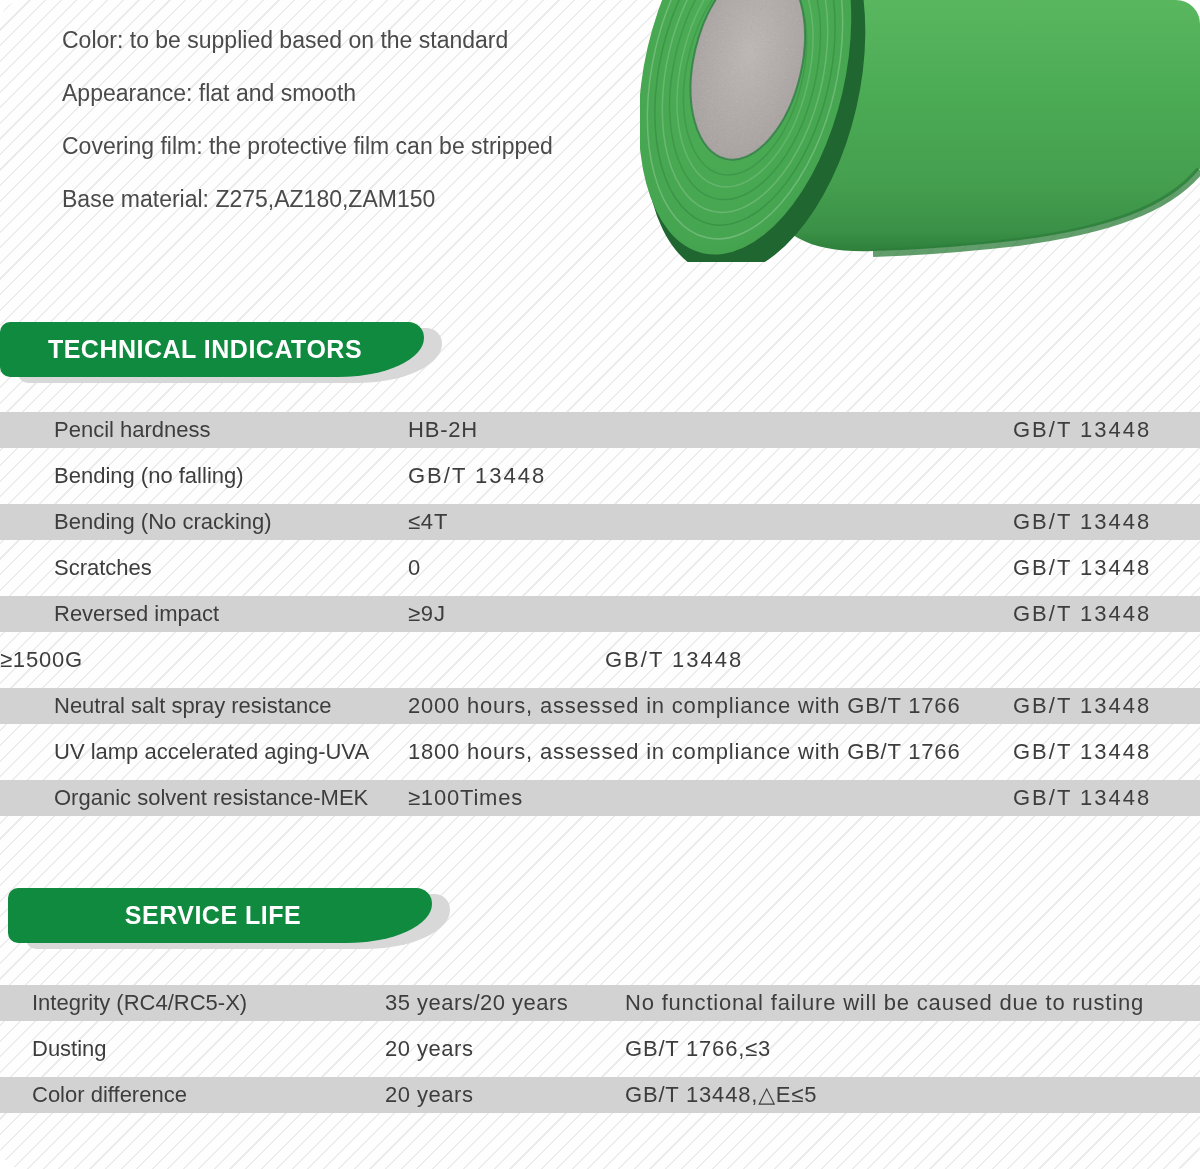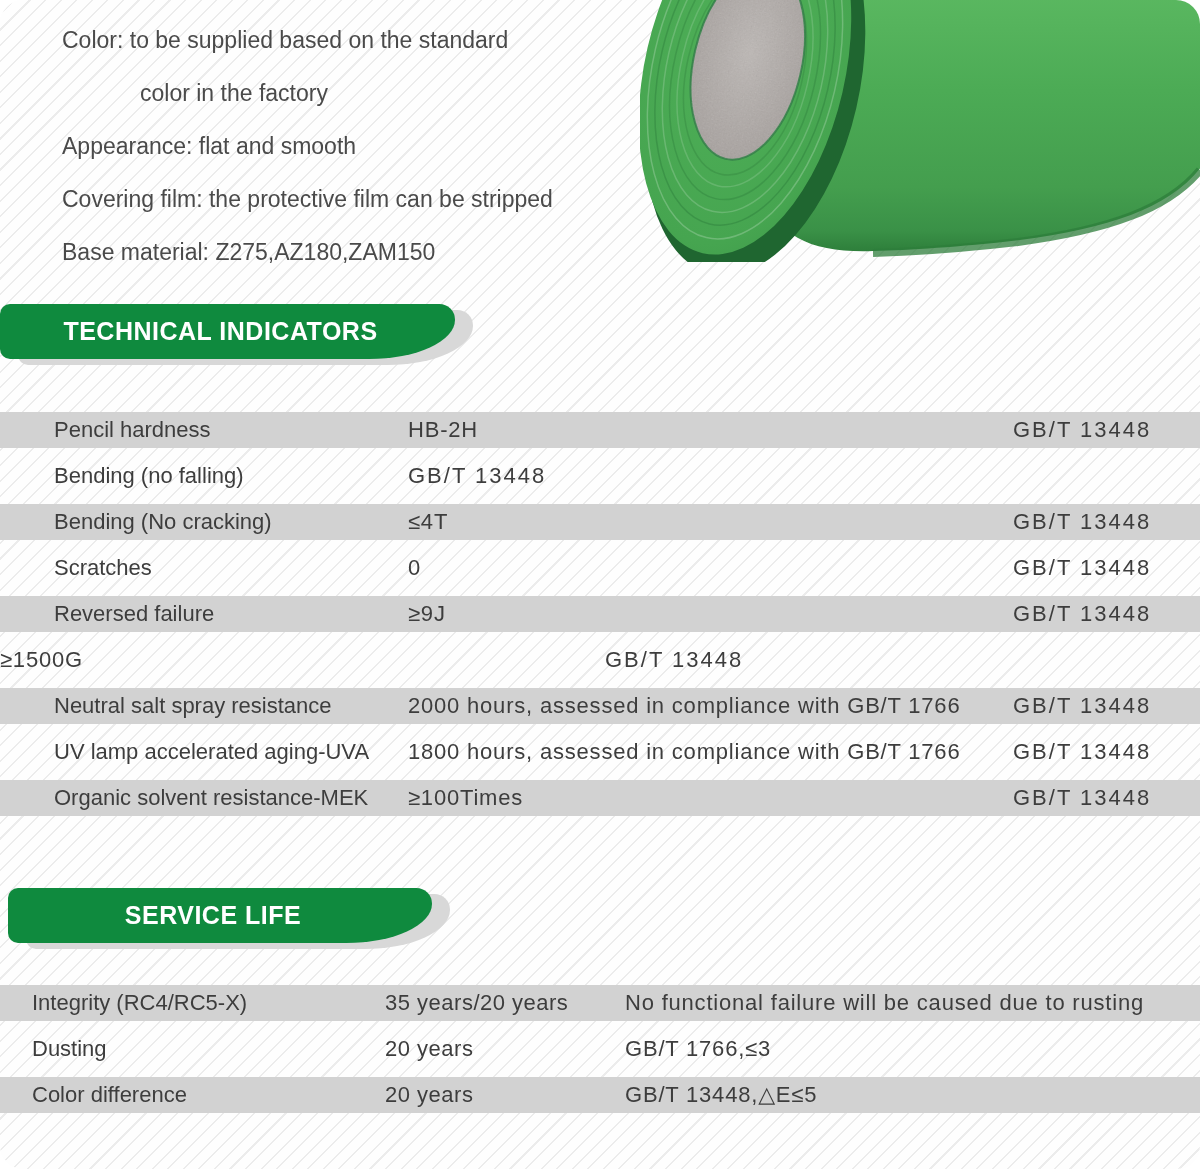--- a/index.html
+++ b/index.html
@@ -40,21 +40,21 @@
   }
   .intro-line.indent { padding-left: 78px; }
 
   
   .banner {
     position: absolute;
     left: 0;
     width: 424px;
     height: 55px;
   }
-  .banner-tech    { top: 304px; padding-left: 31px; }
+  .banner-tech    { top: 322px; }
   .banner-service { top: 888px; margin-left: 8px; }
   .banner .shadow {
     position: absolute;
     top: 6px;
     left: 18px;
     width: 100%;
     height: 100%;
     background: #d8d8d8;
     border-radius: 14px 22px 0 14px;
     border-bottom-right-radius: 120px 55px;
@@ -162,21 +162,20 @@
       <ellipse cx="105" cy="70" rx="64" ry="119" fill="none" stroke="rgba(255,255,255,0.15)" stroke-width="1.5"></ellipse>
       <ellipse cx="105" cy="70" rx="58" ry="107" fill="none" stroke="rgba(30,100,45,0.22)" stroke-width="1.5"></ellipse>
 
       <ellipse cx="106" cy="62" rx="54" ry="99" fill="url(#coreGrad)" stroke="#37834a" stroke-width="2"></ellipse>
       <ellipse cx="106" cy="62" rx="54" ry="99" fill="#9a9a9a" filter="url(#speckle)" opacity="0.5"></ellipse>
     </g>
   </svg>
 
   <div class="intro">
     <div class="intro-line">Color: to be supplied based on the standard</div>
-    <div class="intro-line indent">color in the factory</div>
     <div class="intro-line">Appearance: flat and smooth</div>
     <div class="intro-line">Covering film: the protective film can be stripped</div>
     <div class="intro-line">Base material: Z275,AZ180,ZAM150</div>
   </div>
 
   <div class="banner banner-tech">
     <div class="shadow"></div>
     <div class="shape">
       <span class="title">TECHNICAL INDICATORS</span>
     </div>
@@ -196,21 +195,21 @@
       <div class="cell c1">Bending (No cracking)</div>
       <div class="cell c2">≤4T</div>
       <div class="cell c3">GB/T 13448</div>
     </div>
     <div class="trow">
       <div class="cell c1">Scratches</div>
       <div class="cell c2">0</div>
       <div class="cell c3">GB/T 13448</div>
     </div>
     <div class="trow gray">
-      <div class="cell c1">Reversed failure</div>
+      <div class="cell c1">Reversed impact</div>
       <div class="cell c2">≥9J</div>
       <div class="cell c3">GB/T 13448</div>
     </div>
     <div class="trow">
       <div class="cell c2">≥1500G</div>
       <div class="cell c3">GB/T 13448</div>
     </div>
     <div class="trow gray">
       <div class="cell c1">Neutral salt spray resistance</div>
       <div class="cell c2">2000 hours, assessed in compliance with GB/T 1766</div>

